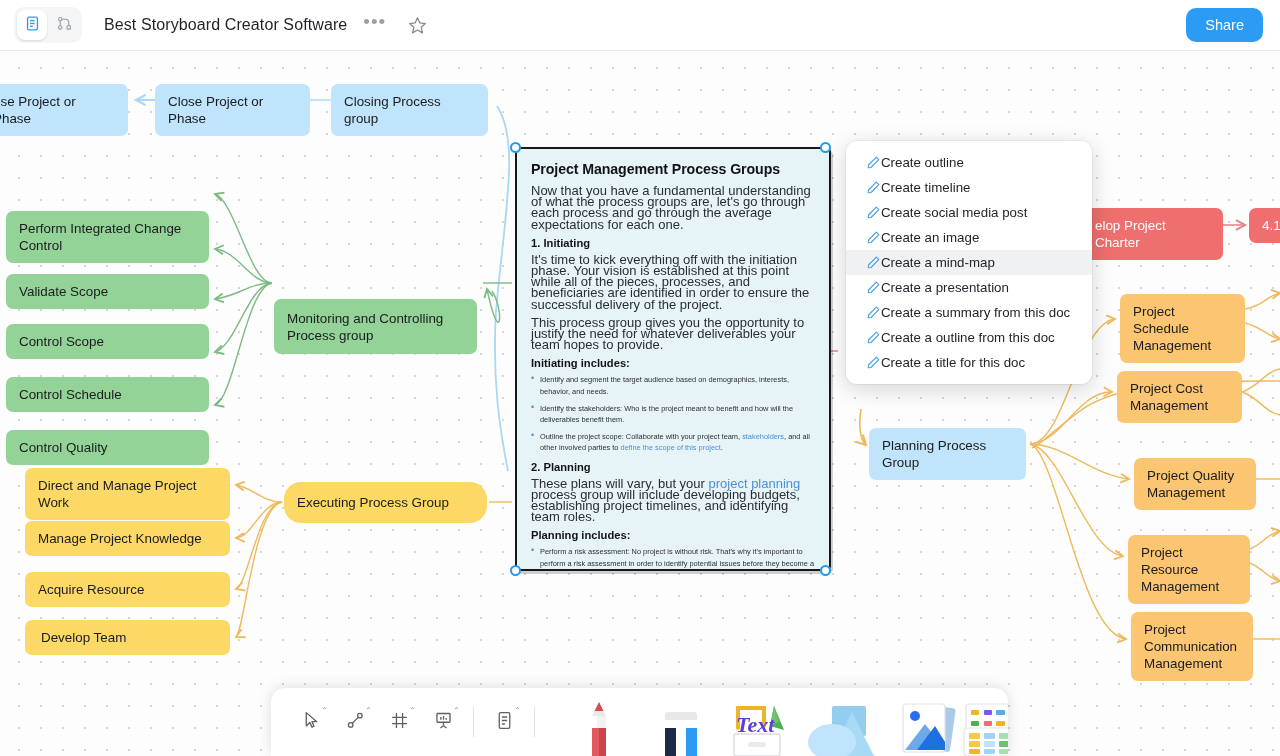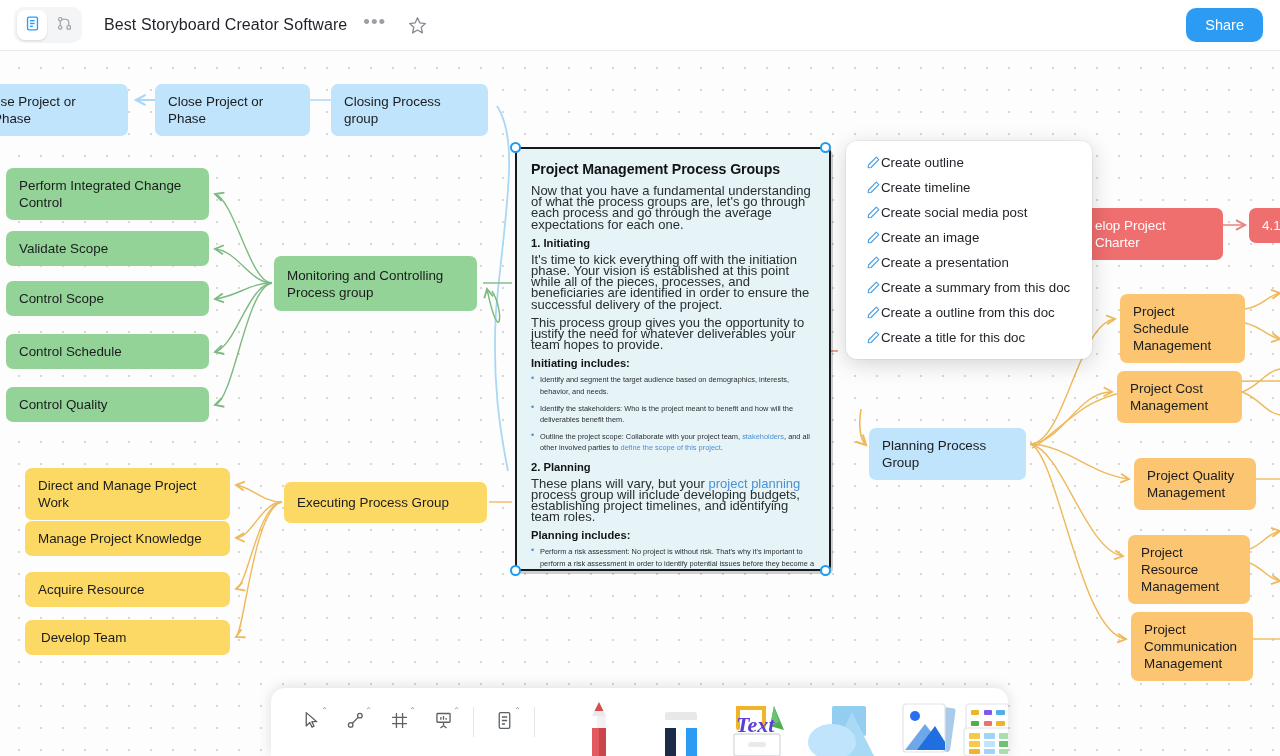--- a/index.html
+++ b/index.html
@@ -55,21 +55,21 @@
   .edges { position: absolute; top: 0; left: 0; width: 1280px; height: 705px; }
 
   
   .node {
     position: absolute; border-radius: 7px;
     display: flex; align-items: center;
     padding: 9px 13px; font-size: 13.4px; line-height: 17px;
     color: #1b1c1e; cursor: pointer; z-index: 10;
   }
   .node.blue   { background: #bfe4fb; }
-  .node.green  { background: #93d397; }
+  .node.green  { background: #93d397; margin-top: 43px; }
   .node.yellow { background: #fcd964; }
   .node.orange { background: #fbc571; }
   .node.red    { background: #ef6e6e; color:#ffffff; }
 
   
   .doc-card {
     position: absolute; left: 515px; top: 96px; width: 316px; height: 424px;
     background: #e6f4f8; border: 2.5px solid #17181a; border-radius: 5px;
     padding: 12px 14px 10px 14px; z-index: 25; overflow: hidden;
     box-shadow: 2px 3px 0 rgba(0,0,0,.18);
@@ -262,21 +262,21 @@
         </div>
         <div class="node yellow" style="left: 25px; top: 470px; width: 205px; min-height: 35px;">
           <span>Manage Project Knowledge</span>
         </div>
         <div class="node yellow" style="left: 25px; top: 521px; width: 205px; min-height: 35px;">
           <span>Acquire Resource</span>
         </div>
         <div class="node yellow" style="left: 25px; top: 569px; width: 205px; min-height: 35px; padding-left: 16px;">
           <span>Develop Team</span>
         </div>
-        <div class="node yellow" style="left: 284px; top: 431px; width: 203px; min-height: 41px;">
+        <div class="node yellow" style="left: 284px; top: 431px; width: 203px; min-height: 41px; border-radius: 17px;">
           <span>Executing Process Group</span>
         </div>
         <div class="node blue" style="left: 869px; top: 377px; width: 157px; min-height: 39px;">
           <span>Planning Process Group</span>
         </div>
         <div class="node red" style="left: 1082px; top: 157px; width: 141px; min-height: 33px;">
           <span>elop Project Charter</span>
         </div>
         <div class="node red" style="left: 1249px; top: 157px; width: 60px; min-height: 33px;">
           <span>4.1 D</span>
@@ -347,20 +347,28 @@
           </span>
           <span>Create social media post</span>
         </div>
         <div class="menu-item">
           <span class="mi-icon">
             <svg width="15" height="15" viewBox="0 0 24 24" fill="none" stroke="#4a9fe0" stroke-width="1.8" stroke-linecap="round" stroke-linejoin="round">
               <path d="M16.5 3.5 L20.5 7.5 L8 20 L3.6 20.4 L4 16 Z"></path>
             </svg>
           </span>
           <span>Create an image</span>
+        </div>
+        <div class="menu-item hl">
+          <span class="mi-icon">
+            <svg width="15" height="15" viewBox="0 0 24 24" fill="none" stroke="#4a9fe0" stroke-width="1.8" stroke-linecap="round" stroke-linejoin="round">
+              <path d="M16.5 3.5 L20.5 7.5 L8 20 L3.6 20.4 L4 16 Z"></path>
+            </svg>
+          </span>
+          <span>Create a mind-map</span>
         </div>
         <div class="menu-item">
           <span class="mi-icon">
             <svg width="15" height="15" viewBox="0 0 24 24" fill="none" stroke="#4a9fe0" stroke-width="1.8" stroke-linecap="round" stroke-linejoin="round">
               <path d="M16.5 3.5 L20.5 7.5 L8 20 L3.6 20.4 L4 16 Z"></path>
             </svg>
           </span>
           <span>Create a presentation</span>
         </div>
         <div class="menu-item">

